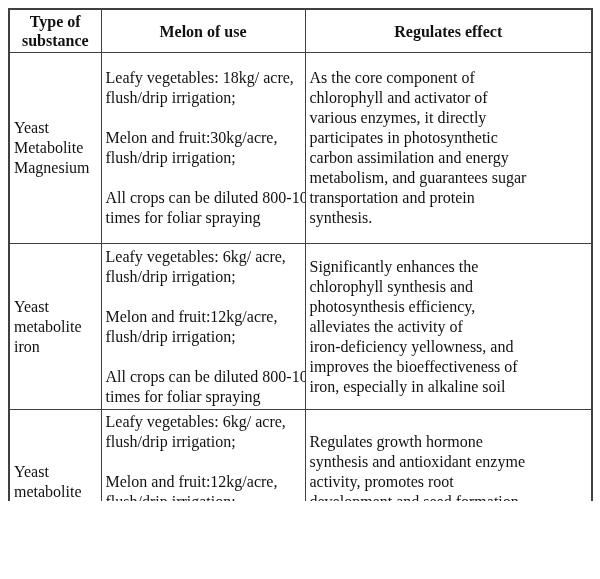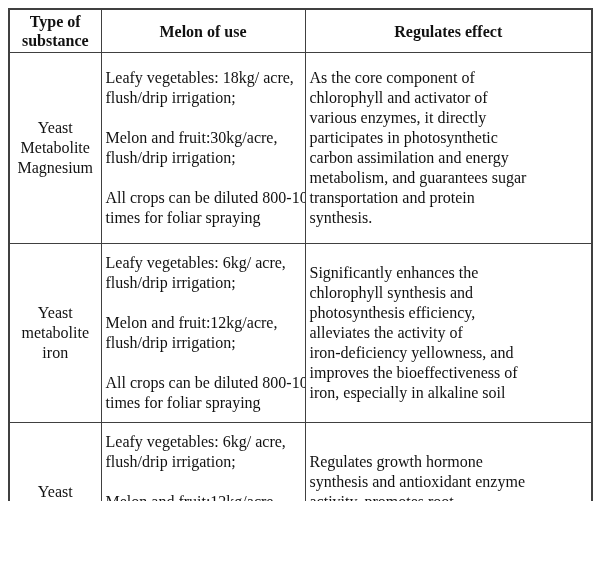--- a/index.html
+++ b/index.html
@@ -23,33 +23,32 @@
     width: 583px;
     border-collapse: collapse;
     table-layout: fixed;
     border: 2px solid #404040;
   }
   table.substance-table th,
   table.substance-table td {
     border: 1px solid #404040;
     font-size: 16px;
     line-height: 20px;
-    padding: 9px 4px;
+    padding: 2px 4px;
     overflow: hidden;
   }
   table.substance-table th {
     font-weight: bold;
     text-align: center;
     vertical-align: middle;
     white-space: pre;
     line-height: 19px;
     padding: 2px 1px;
   }
   td.substance-cell {
-    text-align: center;
     vertical-align: middle;
     white-space: pre;
   }
   td.method-cell, td.effect-cell {
     text-align: left;
     vertical-align: middle;
     padding-left: 9px;
     padding-right: 3px;
   }
   .cell-text {

